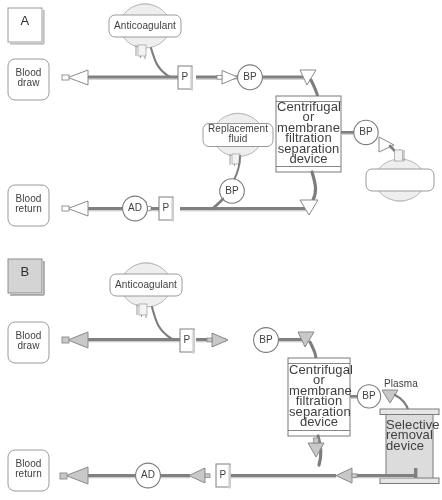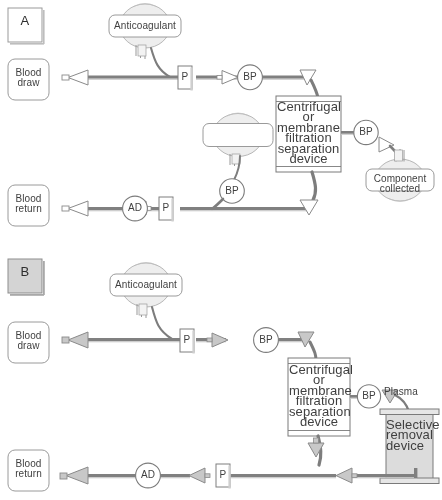--- a/index.html
+++ b/index.html
@@ -300,30 +300,30 @@
   <div class="lbl big" style="left:8px;top:16px;width:34px;">A</div>
 
   <div class="lbl" style="left:8px;top:68px;width:41px;">Blood
 draw</div>
 
   <div class="lbl" style="left:8px;top:194px;width:41px;">Blood
 return</div>
 
   <div class="lbl" style="left:109px;top:21px;width:72px;">Anticoagulant</div>
 
+  <div class="lbl" style="left:203px;top:124px;width:70px;">Replacement
+fluid</div>
 
   <div class="lbl dev" style="left:277px;top:102px;width:63px;">Centrifugal
 or
 membrane
 filtration
 separation
 device</div>
 
-  <div class="lbl" style="left:366px;top:174px;width:68px;">Component
-collected</div>
 
   <div class="lbl" style="left:178px;top:72px;width:14px;">P</div>
 
   <div class="lbl" style="left:159px;top:203px;width:14px;">P</div>
 
   <div class="lbl" style="left:238px;top:72px;width:24px;">BP</div>
 
   <div class="lbl" style="left:354px;top:127px;width:24px;">BP</div>
 
   <div class="lbl" style="left:220px;top:186px;width:24px;">BP</div>
@@ -344,21 +344,21 @@
 or
 membrane
 filtration
 separation
 device</div>
 
   <div class="lbl dev" style="left:386px;top:420px;width:29px;">Selective
 removal
 device</div>
 
-  <div class="lbl" style="left:375px;top:387px;width:52px;">Plasma</div>
+  <div class="lbl" style="left:375px;top:379px;width:52px;">Plasma</div>
 
   <div class="lbl" style="left:180px;top:335px;width:14px;">P</div>
 
   <div class="lbl" style="left:216px;top:470px;width:14px;">P</div>
 
   <div class="lbl" style="left:254px;top:335px;width:24px;">BP</div>
 
   <div class="lbl" style="left:358px;top:391px;width:22px;">BP</div>
 
   <div class="lbl" style="left:136px;top:470px;width:24px;">AD</div>

